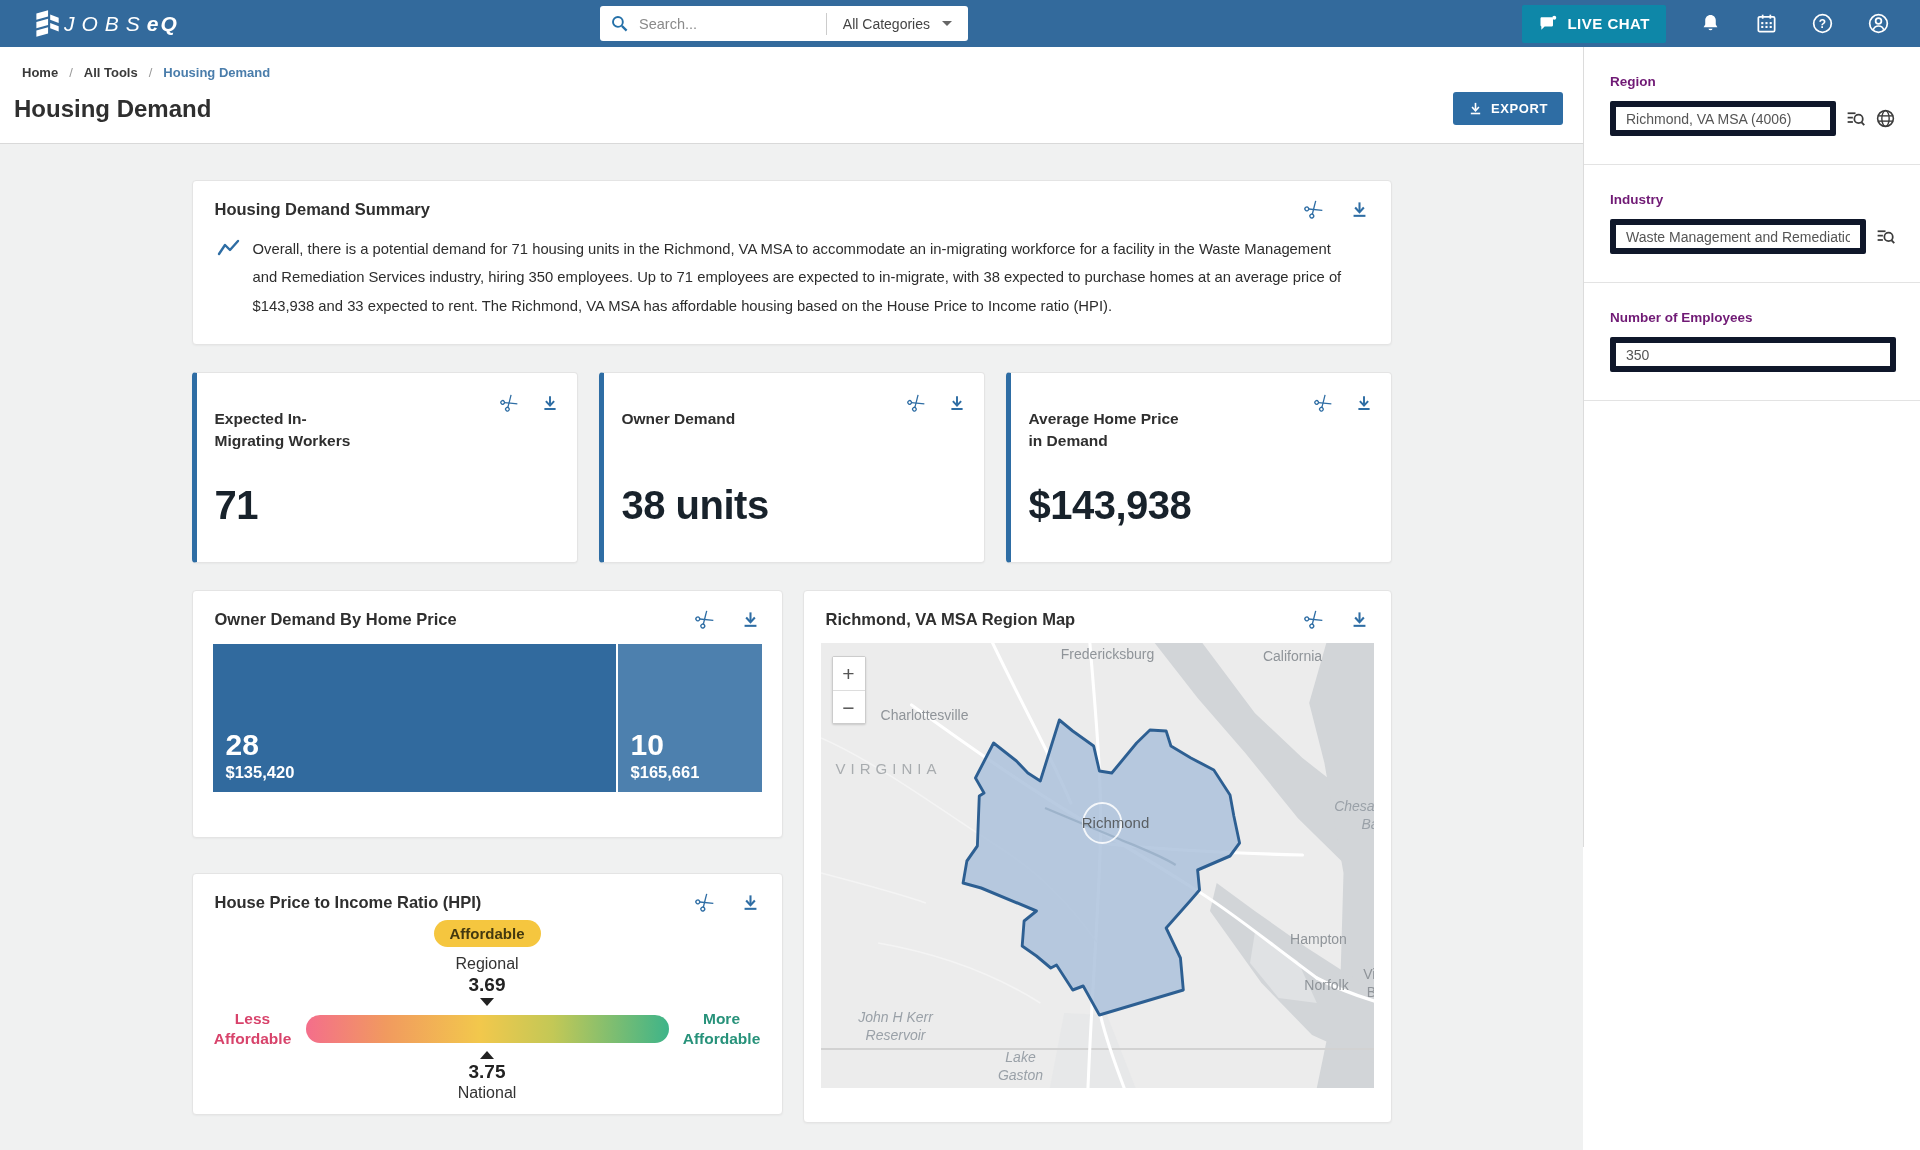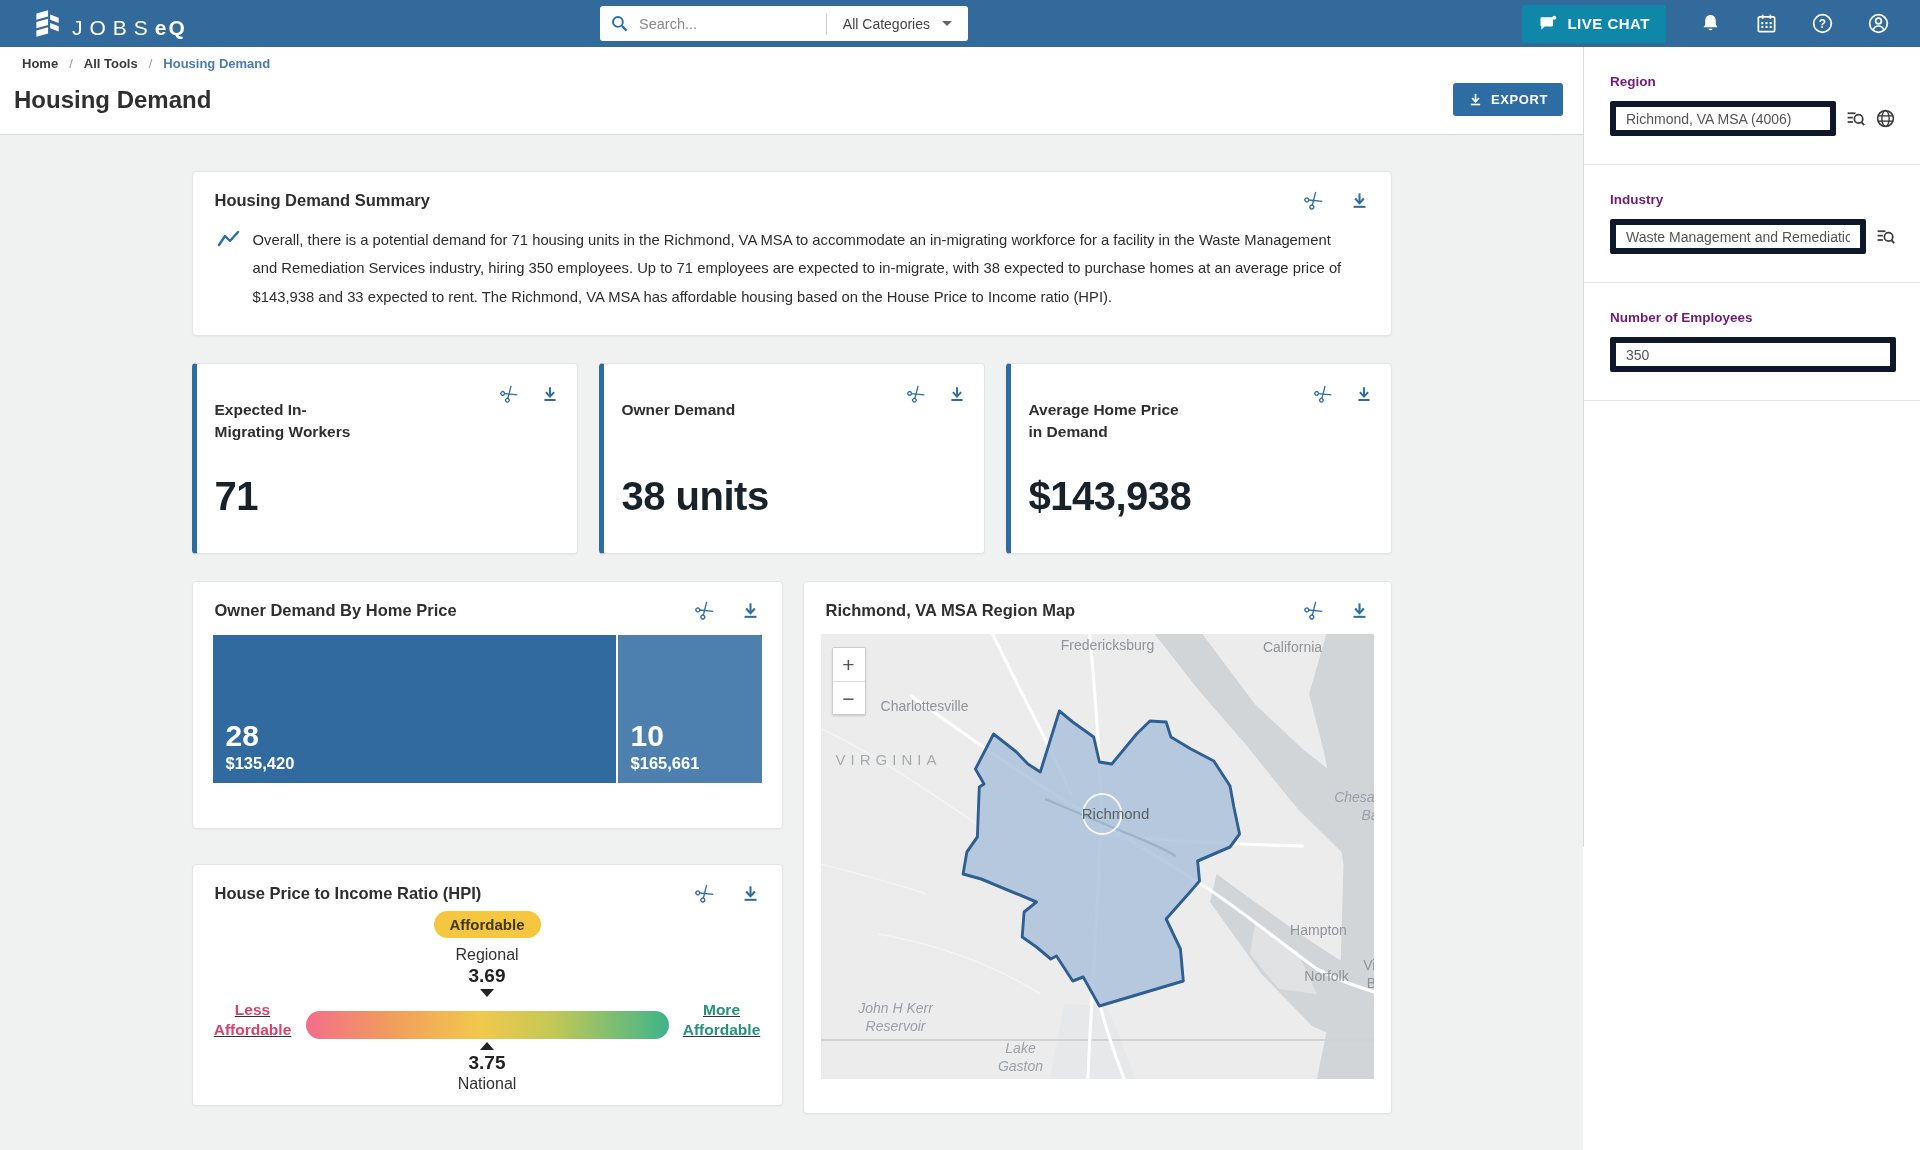--- a/index.html
+++ b/index.html
@@ -1,21 +1,21 @@
 <!DOCTYPE html>
 <html><head>
 <meta charset="utf-8">
 <style>
   * { margin:0; padding:0; box-sizing:border-box; }
   html,body { width:1920px; height:1150px; overflow:hidden;
     font-family:"Liberation Sans", sans-serif; background:#f0f1f1; color:#333; }
 
   
   .topnav { position:relative; height:47px; background:#336a9c; display:flex; align-items:center; z-index:20; }
-  .brand { display:flex; align-items:flex-end; margin-left:30px; gap:8px; cursor:pointer; }
+  .brand { display:flex; align-items:center; margin-left:30px; cursor:pointer;font-style:italic; }
   .brand svg { width:34px; height:32px; }
   .brand-text { color:#fff; font-size:21px; display:flex; align-items:baseline; }
   .brand-jobs { font-weight:400; letter-spacing:7px; }
   .brand-eq { font-weight:800; letter-spacing:2px; }
   .searchbar { position:absolute; left:600px; top:6px; width:368px; height:35px; background:#fff;
     border-radius:3px; display:flex; align-items:center; padding:0 10px; }
   .searchbar svg { width:19px; height:19px; color:#2470a8; flex:none; }
   .searchbar input { border:none; outline:none; flex:1; margin-left:10px; font-size:14.5px; color:#333;
     font-family:inherit; min-width:0; }
   .searchbar input::placeholder { color:#8a8a8a; }
@@ -25,21 +25,21 @@
     border-top:5px solid #666; margin-right:6px; cursor:pointer; }
   .nav-right { position:absolute; right:30px; top:0; height:47px; display:flex; align-items:center; gap:33px; }
   .livechat { background:#0e87a8; color:#fff; height:38px; padding:0 16px; border:none; border-radius:2px;
     font-family:inherit; font-size:15px; font-weight:700; letter-spacing:.5px; display:flex; align-items:center;
     gap:9px; cursor:pointer; }
   .livechat svg { width:20px; height:20px; }
   .nav-icon { width:23px; height:23px; color:#fff; cursor:pointer; display:block; }
 
   
   .main-area { position:relative; width:1583px; }
-  .crumbs { background:#fff; padding:9px 0 6px 22px; font-size:13px; font-weight:700; display:flex; gap:11px; }
+  .crumbs { background:#fff; padding:18px 0 6px 22px; font-size:13px; font-weight:700; display:flex; gap:11px; }
   .crumb { color:#3a3a3a; cursor:pointer; }
   .crumb-sep { color:#999; font-weight:400; }
   .crumb-active { color:#4a7dab; cursor:default; }
   .titlebar { background:#fff; border-bottom:1px solid #d9d9d9; padding:6px 20px 18px 14px;
     display:flex; align-items:center; justify-content:space-between; }
   .page-title { font-size:24px; font-weight:700; color:#2f2f2f; }
   .export-btn { background:#2e6da4; color:#fff; border:none; border-radius:3px; height:33px; padding:0 15px;
     font-family:inherit; font-size:13px; font-weight:700; letter-spacing:.6px; display:flex; align-items:center;
     gap:8px; cursor:pointer; }
   .export-btn svg { width:15px; height:15px; }
@@ -77,21 +77,21 @@
   .hpi-card { height:242px; margin-top:35px; }
   .hpi-body { display:flex; flex-direction:column; align-items:center; padding-top:8px; }
   .hpi-badge { background:#f5c63f; color:#43390f; font-size:15px; font-weight:700; padding:5px 16px;
     border-radius:16px;text-align:right; }
   .hpi-reg-label { font-size:16px; color:#333; margin-top:8px; }
   .hpi-reg-value { font-size:19px; font-weight:700; color:#222; margin-top:1px; }
   .tri-down { width:0; height:0; border-left:7px solid transparent; border-right:7px solid transparent;
     border-top:8px solid #222; margin-top:2px; }
   .tri-up { width:0; height:0; border-left:7px solid transparent; border-right:7px solid transparent;
     border-bottom:8px solid #222; margin-top:3px; }
-  .hpi-bar-row { display:flex; align-items:flex-end; width:100%; padding:0 14px; margin-top:3px;text-decoration:underline; }
+  .hpi-bar-row { display:flex; align-items:center; width:100%; padding:0 14px; margin-top:3px; }
   .hpi-side { width:92px; flex:none; font-size:15.5px; font-weight:700; text-align:center; line-height:1.25; }
   .hpi-side.less { color:#d8436b; }
   .hpi-side.more { color:#27927a; }
   .hpi-gradient { flex:1; height:28px; border-radius:14px; margin:0 7px;
     background:linear-gradient(90deg,#f46e8b 0%,#f19a5f 22%,#f2c84c 48%,#c3c856 68%,#3eb489 100%); }
   .hpi-nat-value { font-size:19px; font-weight:700; color:#222; margin-top:2px; }
   .hpi-nat-label { font-size:16px; color:#333; margin-top:1px; }
 
   .map-card { height:533px; }
   .map-canvas { position:relative; margin:14px 17px 17px 17px; height:445px; background:#ececec; overflow:hidden; }

